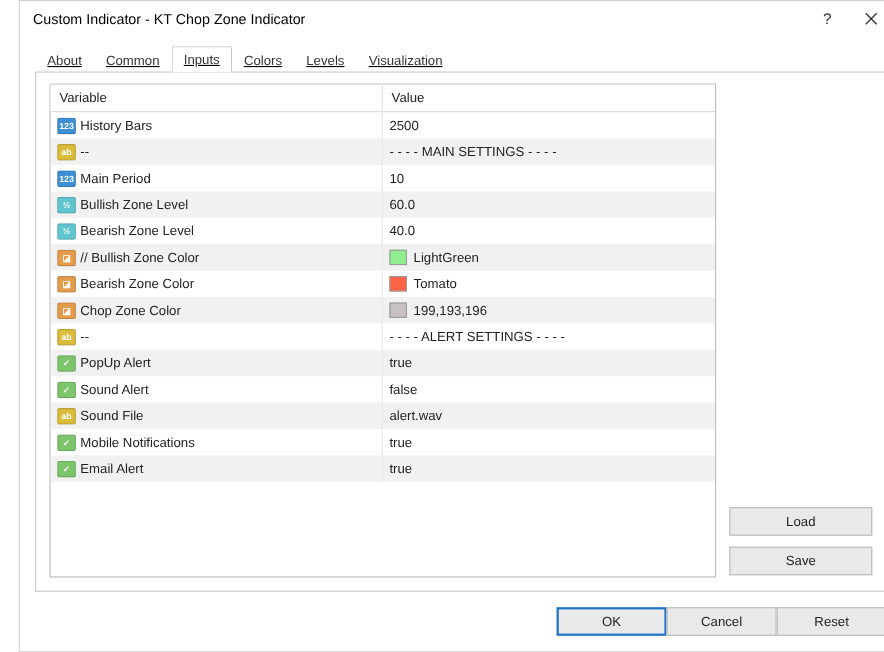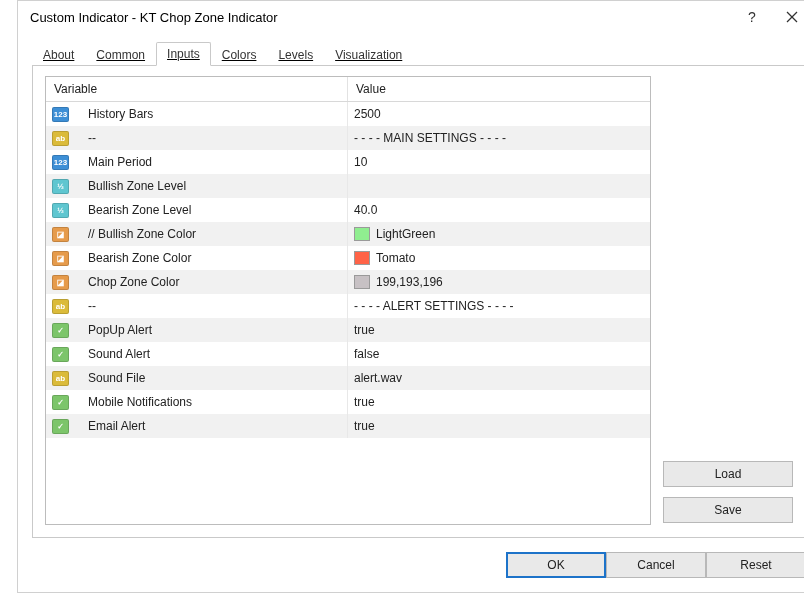--- a/index.html
+++ b/index.html
@@ -105,21 +105,21 @@
     align-items: stretch;
   }
   .row.alt { background: #f1f1f1; }
   .cell-var, .cell-val {
     display: flex; align-items: center;
     padding: 0 6px;
     font-size: 12px;
     color: #222;
     min-width: 0;
   }
-  .cell-var { width: 50%; border-right: 1px solid #e8e8e8; gap: 19px; }
+  .cell-var { width: 50%; border-right: 1px solid #e8e8e8; gap: 4px; }
   .cell-val { flex: 1; gap: 6px; }
 
   .type-icon {
     width: 17px; height: 15px;
     border-radius: 2px;
     display: flex; align-items: center; justify-content: center;
     font-size: 8px; font-weight: bold;
     color: #fff;
     flex-shrink: 0;
     border: 1px solid rgba(0,0,0,0.15);
@@ -218,20 +218,23 @@
                 </div>
                 <div class="cell-val">
                   <span>10</span>
                 </div>
               </div>
               <div class="row alt">
                 <div class="cell-var">
                   <div class="type-icon ic-dbl">½</div>
                   <span>Bullish Zone Level</span>
                 </div>
+                <div class="cell-val">
+                  <span>60.0</span>
+                </div>
               </div>
               <div class="row">
                 <div class="cell-var">
                   <div class="type-icon ic-dbl">½</div>
                   <span>Bearish Zone Level</span>
                 </div>
                 <div class="cell-val">
                   <span>40.0</span>
                 </div>
               </div>

